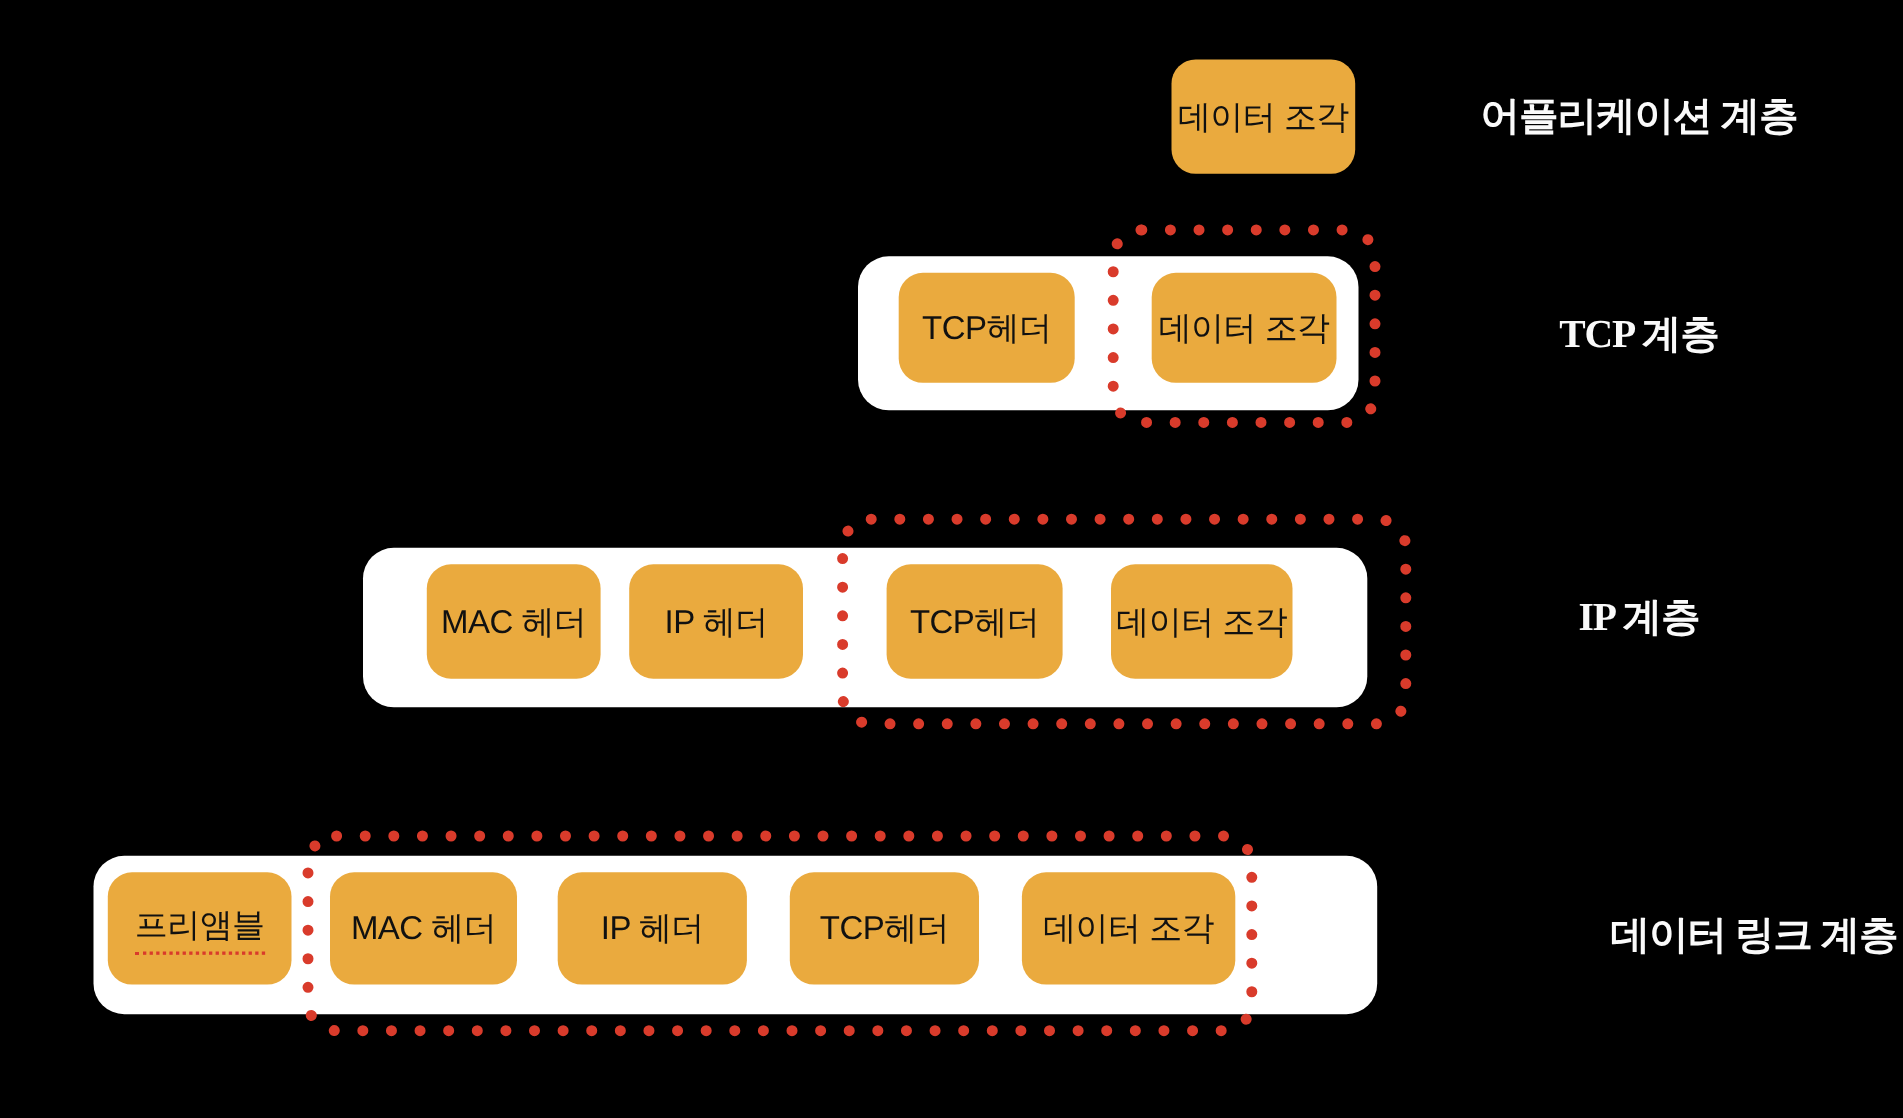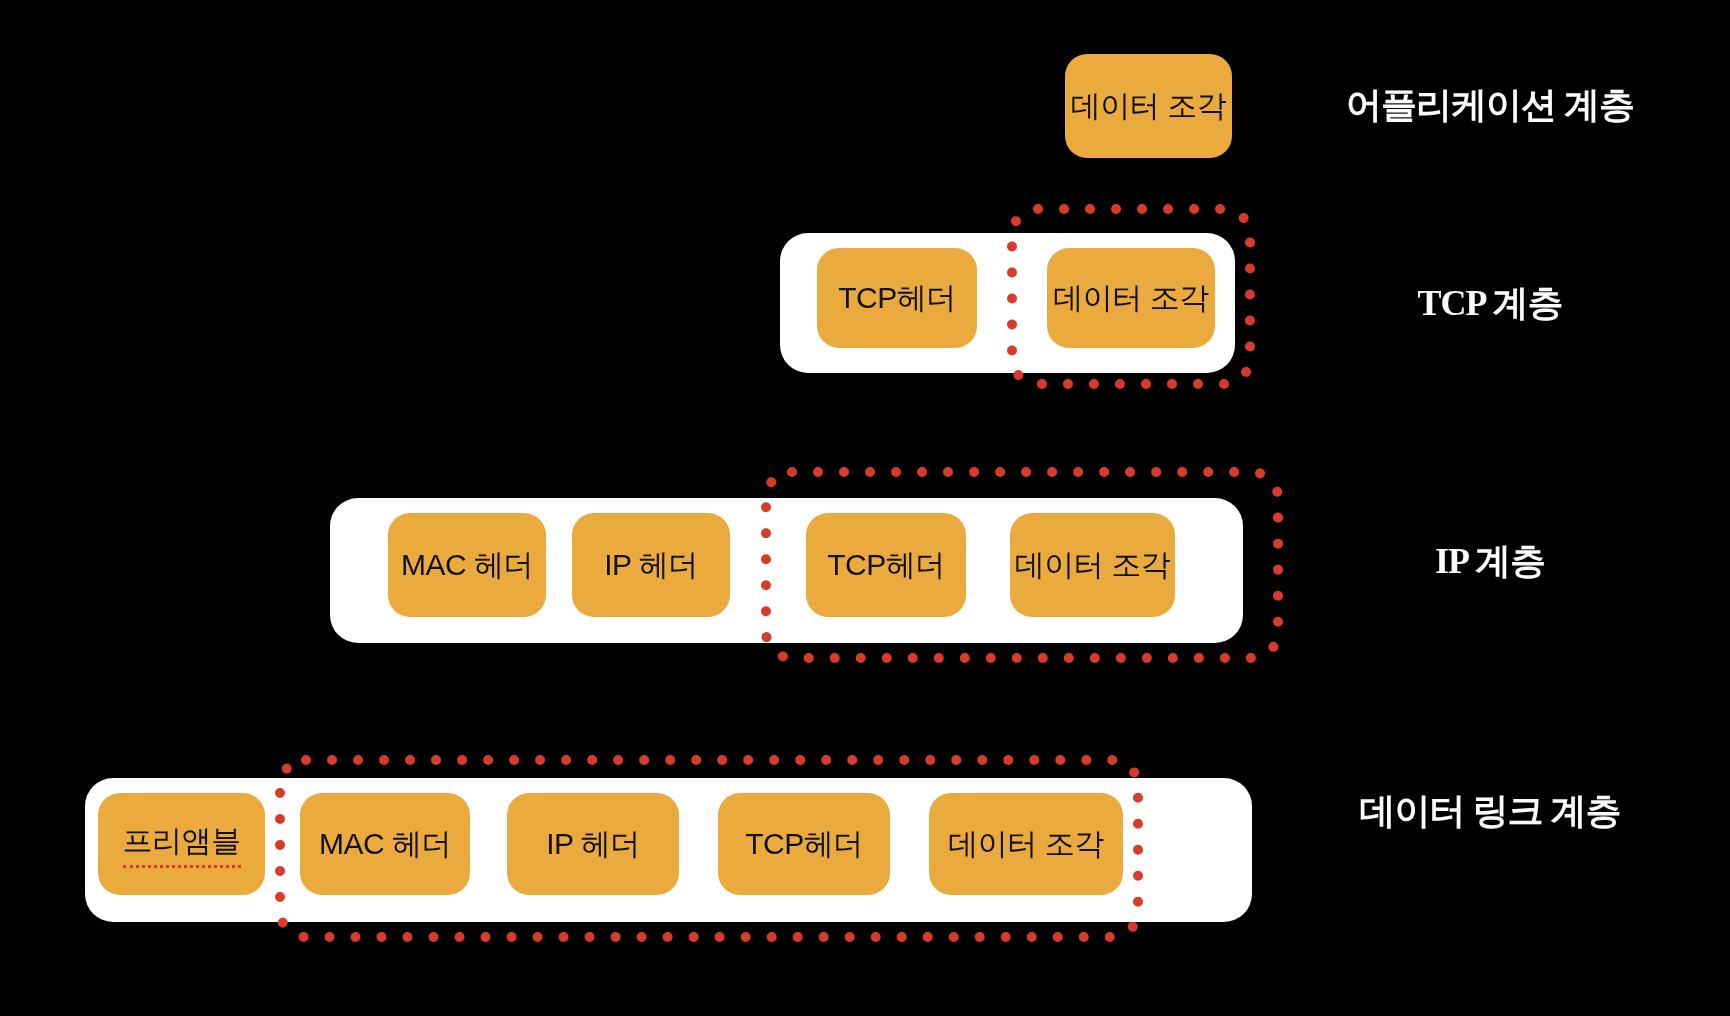--- a/index.html
+++ b/index.html
@@ -84,21 +84,21 @@
 
   
   .r4-container { left: 85px;   top: 778px; width: 1167px; height: 144px; }
   .r4-preamble  { left: 98px;   top: 793px; width: 167px;  height: 102px; }
   .r4-mac       { left: 300px;  top: 793px; width: 170px;  height: 102px; }
   .r4-ip        { left: 507px;  top: 793px; width: 172px;  height: 102px; }
   .r4-tcp       { left: 718px;  top: 793px; width: 172px;  height: 102px; }
   .r4-data      { left: 929px;  top: 793px; width: 194px;  height: 102px; }
   .r4-fcs       { left: 1153px; top: 793px; width: 82px;   height: 102px; }
   .r4-dotted    { left: 270px;  top: 750px; }
-  .r4-label     { top: 787px; }
+  .r4-label     { top: 826px; text-align: right; }
 </style>
 </head>
 <body>
 
 <div class="canvas">
 
   <div class="obox r1-data">
     <span>데이터 조각</span>
   </div>
   <div class="layer-label r1-label">어플리케이션 계층</div>

